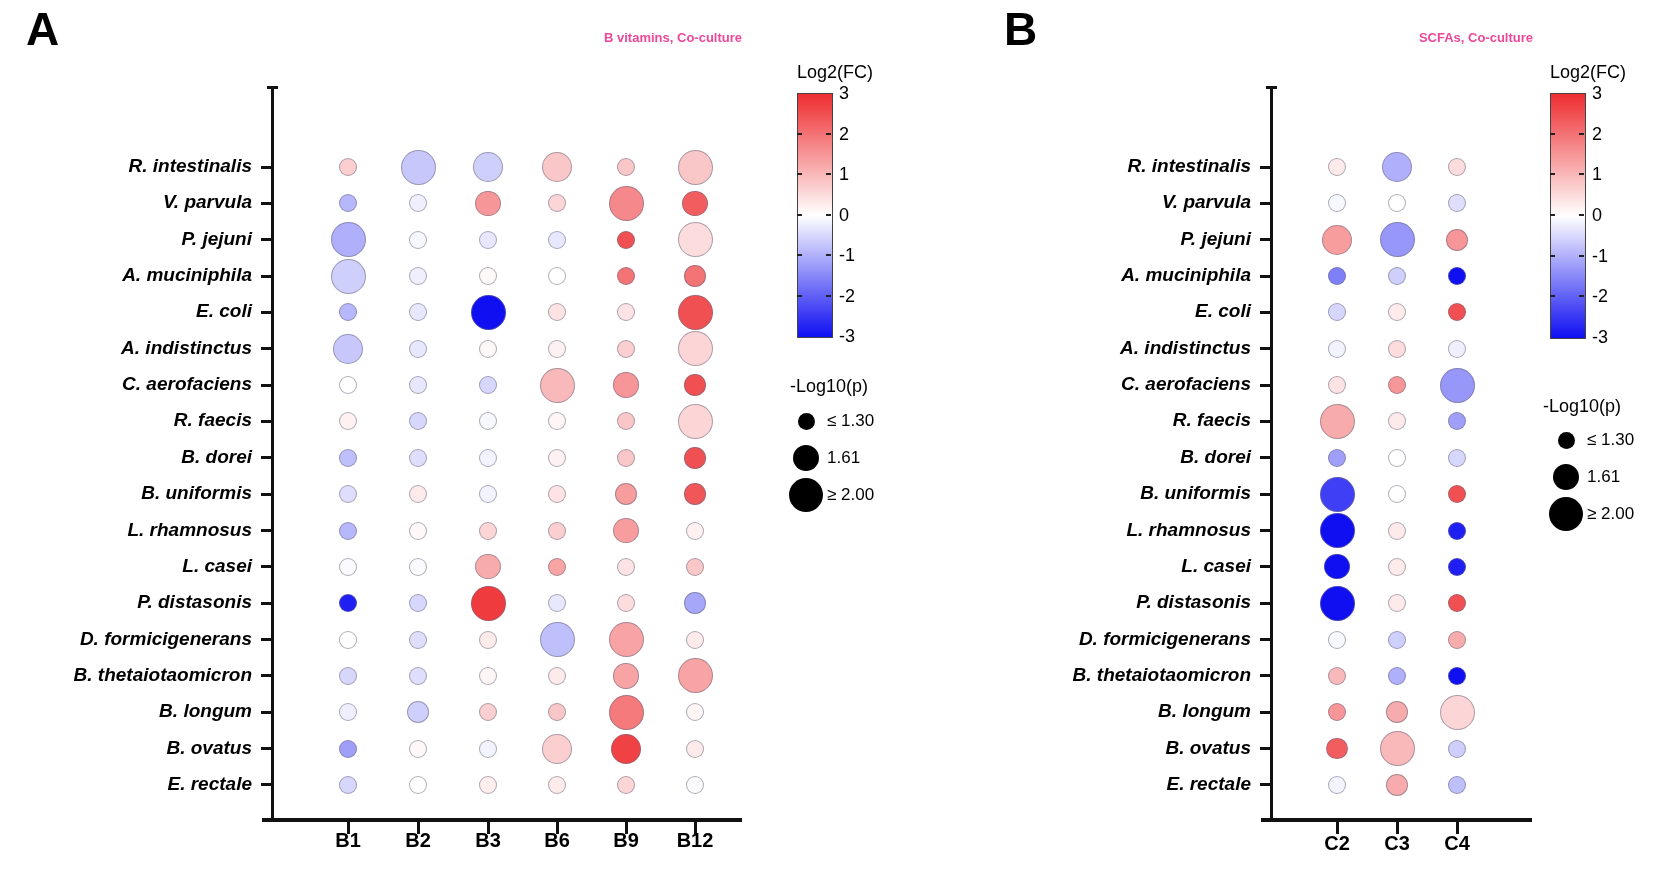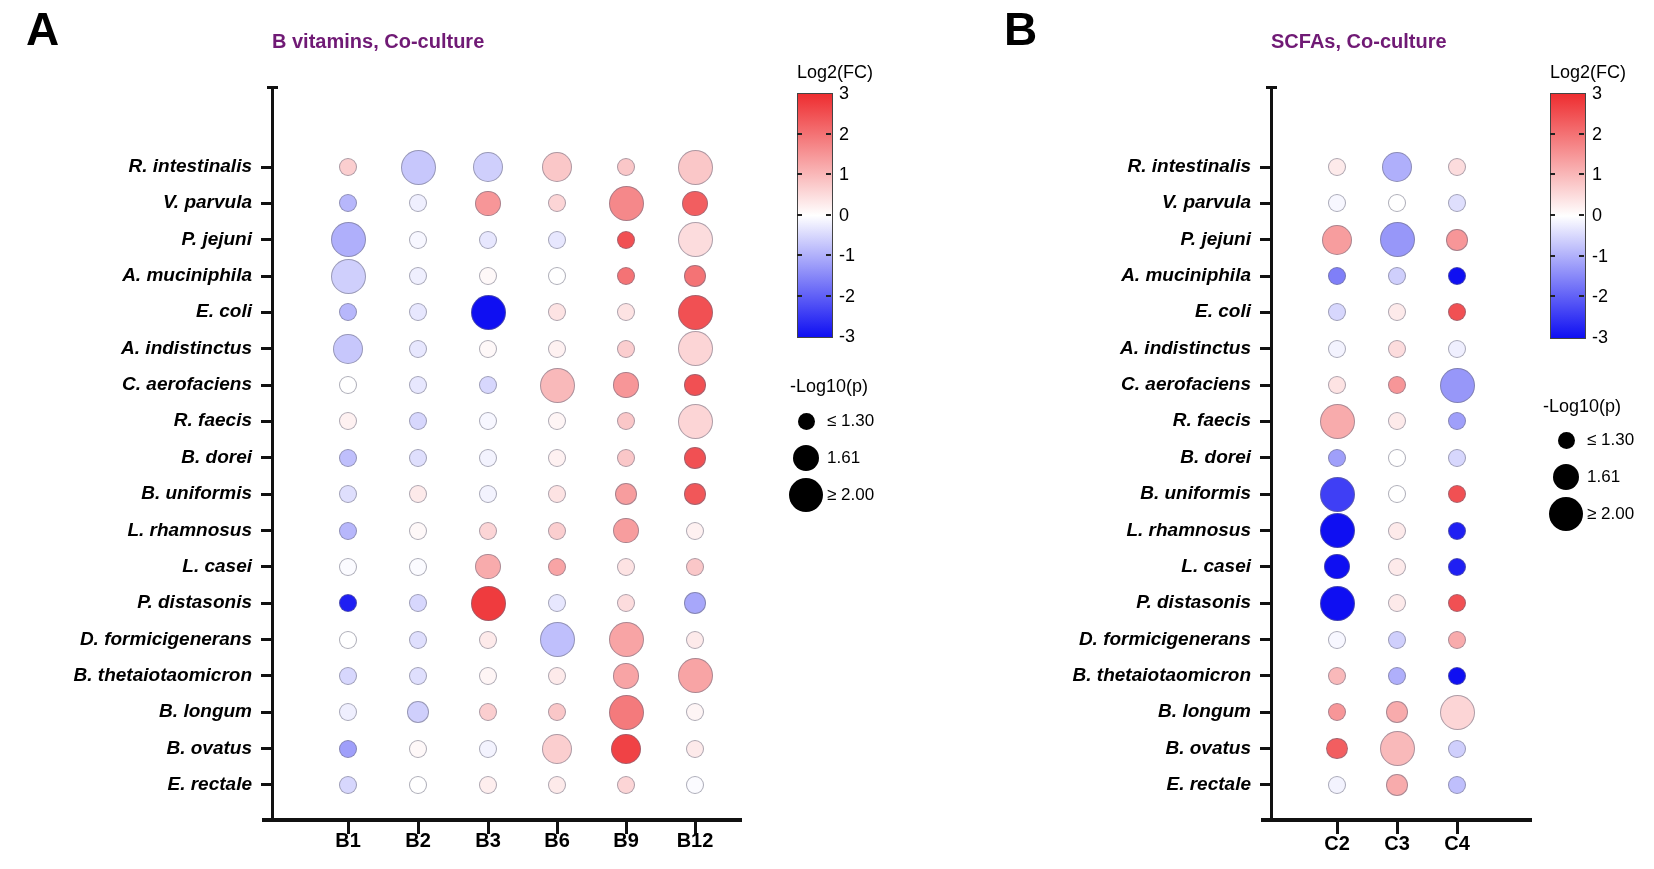--- a/index.html
+++ b/index.html
@@ -1,20 +1,20 @@
 <!DOCTYPE html>
 <html><head>
 <meta charset="utf-8">
 <style>
   html,body{margin:0;padding:0;}
   body{width:1654px;height:869px;position:relative;background:#ffffff;
        font-family:"Liberation Sans","DejaVu Sans",sans-serif;overflow:hidden;}
   .abs{position:absolute;}
   .panel-letter{font-size:46px;font-weight:bold;color:#000;}
-  .panel-title{font-size:20px;font-weight:bold;color:#701a75;text-align:left;}
+  .panel-title{font-size:13px;font-weight:bold;color:#ec4899;text-align:right;}
   .axis{background:#111;}
   .sp-label{font-size:19px;font-weight:bold;font-style:italic;color:#000;text-align:right;white-space:nowrap;}
   .x-label{font-size:20px;font-weight:bold;color:#000;text-align:center;}
   .dot{border-radius:50%;box-sizing:border-box;border:1px solid rgba(110,110,128,0.55);}
   .cb{border:1px solid #444;}
   .cb-tick{background:#222;}
   .cb-lab{font-size:18px;color:#000;white-space:nowrap;}
   .lg-title{font-size:18px;color:#000;white-space:nowrap;}
   .sz-dot{background:#000;border-radius:50%;}
   .sz-lab{font-size:17px;color:#000;white-space:nowrap;}

